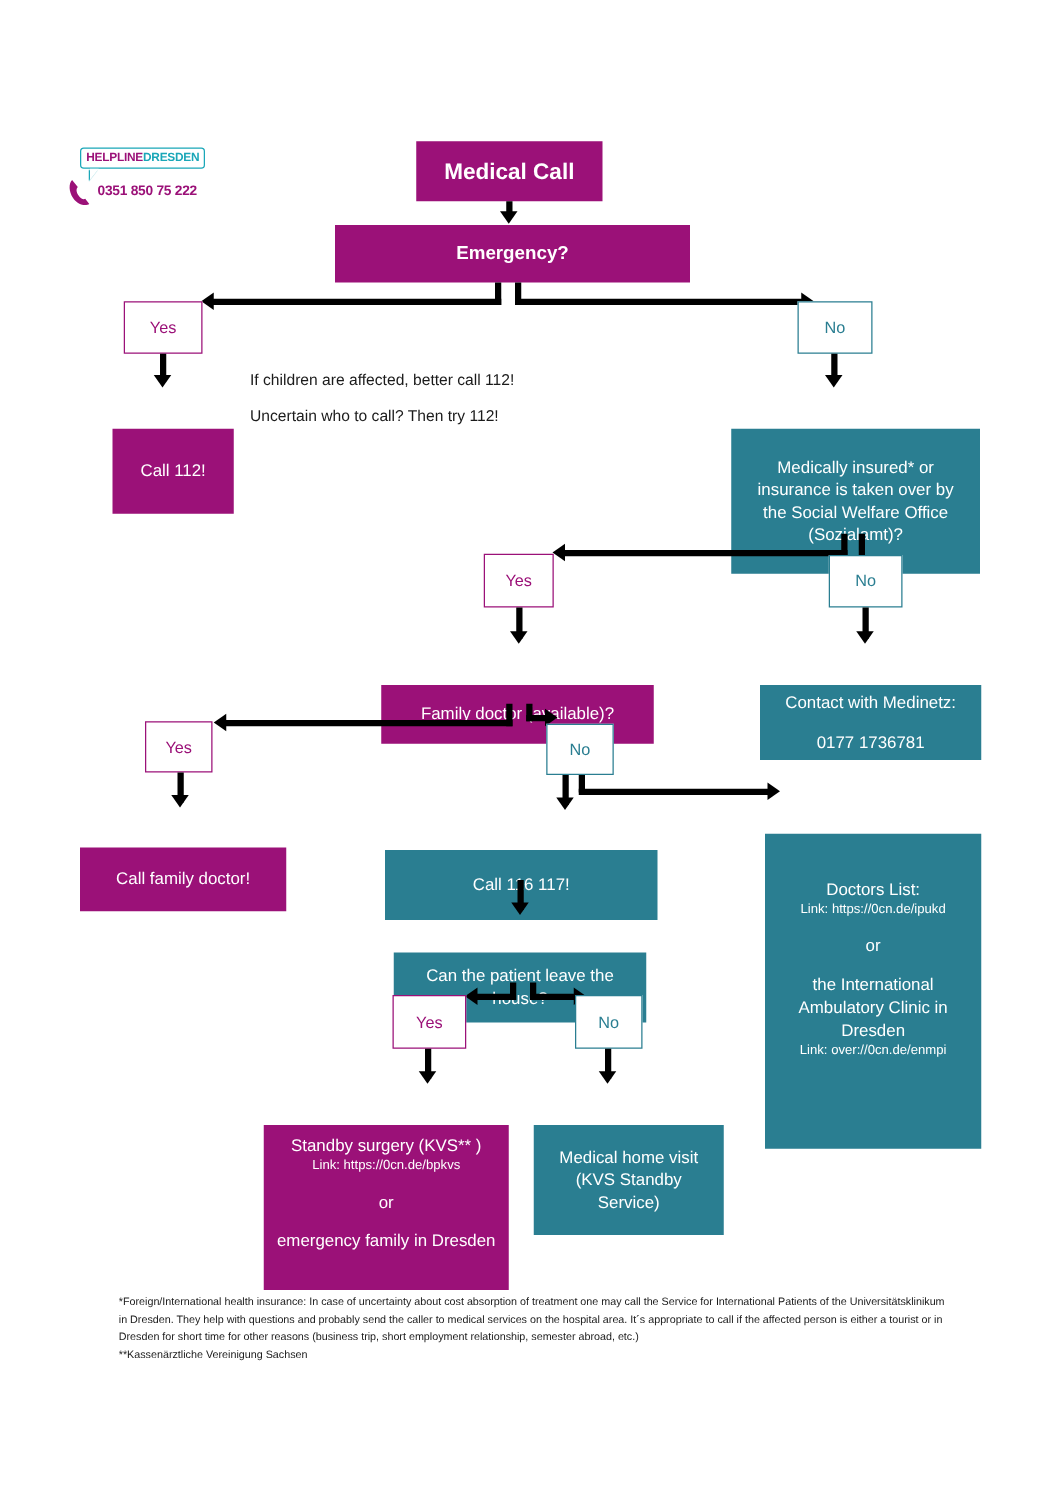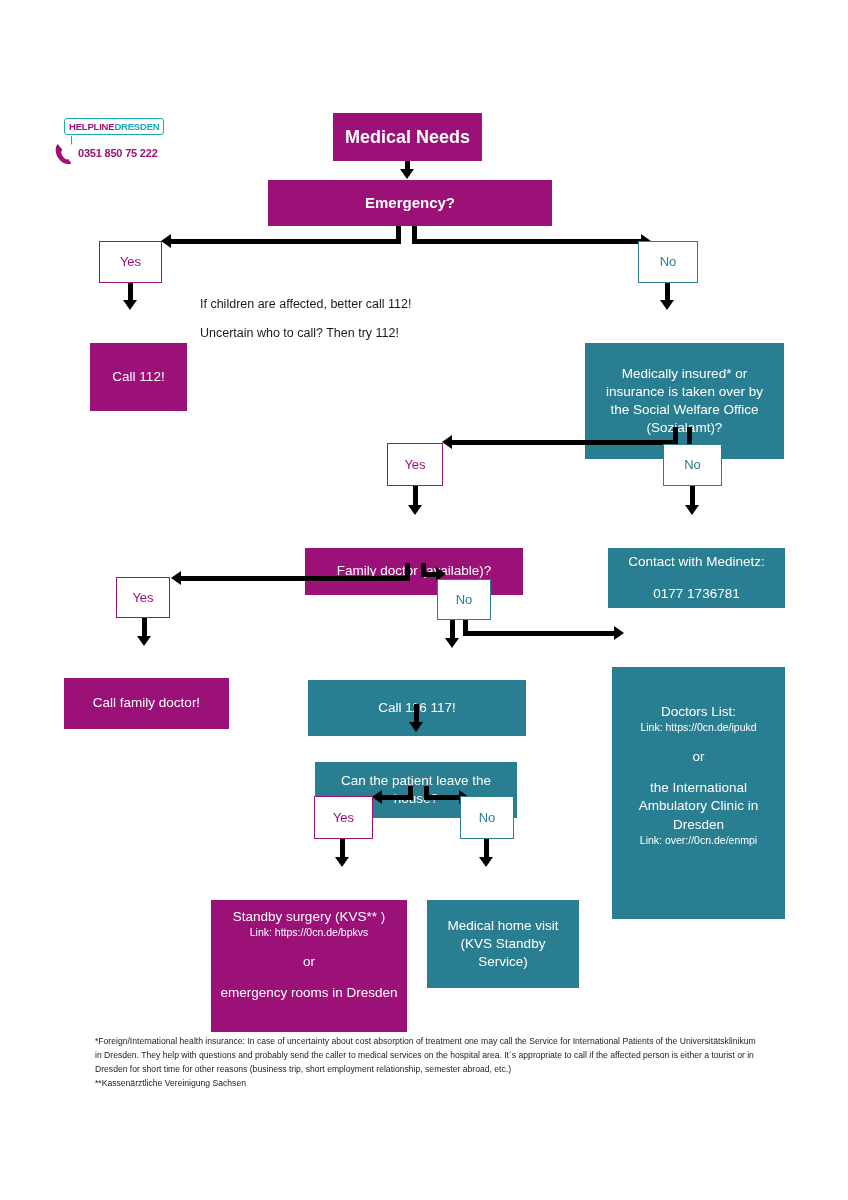--- a/index.html
+++ b/index.html
@@ -181,21 +181,21 @@
       <span class="logo-help">HELPLINE</span><span class="logo-dres">DRESDEN</span>
     </div>
     <div class="logo-tail"></div>
     <svg class="logo-handset" viewBox="0 0 24 26">
       <path d="M4 2 C1 5 1 12 5 18 C9 24 16 25 19 23 L15.5 18.5 C14 19.5 11.5 18.5 9.5 15.5 C7.5 12.5 7.5 9.5 9 8.2 Z" fill="#9B1178"></path>
     </svg>
     <div class="logo-phone">0351 850 75 222</div>
   </div>
 
   <div class="box purple title-box" style="left:333px; top:113px; width:149px; height:48px;">
-    <span>Medical Needs</span>
+    <span>Medical Call</span>
   </div>
 
   <div class="seg vline" style="left:405px; top:161px; width:5px; height:12px;"></div>
   <div class="arrow-d" style="left:400px; top:169px;"></div>
 
   <div class="box purple head-box" style="left:268px; top:180px; width:284px; height:46px;">
     <span>Emergency?</span>
   </div>
 
   <div class="seg vline" style="left:396px; top:226px; height:18px;"></div>
@@ -334,21 +334,21 @@
 
   <div class="seg vline" style="left:484px; top:839px; height:24px;"></div>
   <div class="arrow-d" style="left:479px; top:857px;"></div>
 
   <div class="box purple body-box" style="left:211px; top:868px; width:196px; height:132px; padding:0 8px; justify-content:flex-start; padding-top:8px;">
     <span>Standby surgery (KVS** )</span>
     <span class="linkline">Link: https://0cn.de/bpkvs</span>
     <span class="gap"></span>
     <span>or</span>
     <span class="gap"></span>
-    <span>emergency rooms in Dresden</span>
+    <span>emergency family in Dresden</span>
   </div>
 
   <div class="box teal body-box" style="left:427px; top:868px; width:152px; height:88px; padding:0 8px;">
     <span>Medical home visit (KVS Standby Service)</span>
   </div>
 
   <div id="footnotes">
     <span><b>*Foreign/International health insurance:</b><span> In case of uncertainty about cost absorption of treatment one may call the Service for International Patients of the Universitätsklinikum in Dresden. They help with questions and probably send the caller to medical services on the hospital area. It´s appropriate to call if the affected person is either a tourist or in Dresden for short time for other reasons (business trip, short employment relationship, semester abroad, etc.)</span></span>
     <b class="fn-line">**Kassenärztliche Vereinigung Sachsen</b>
   </div>

